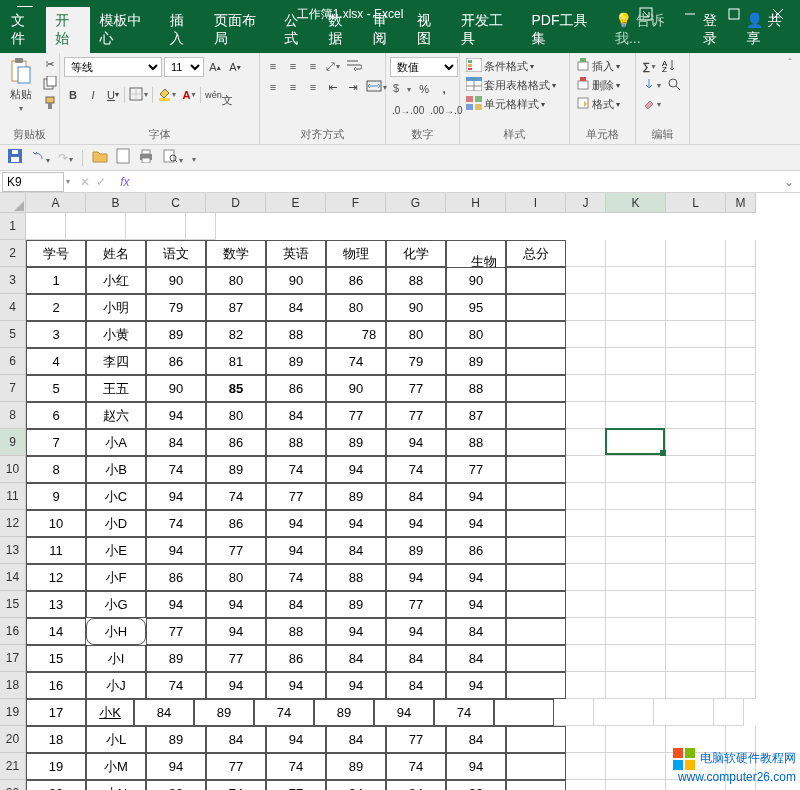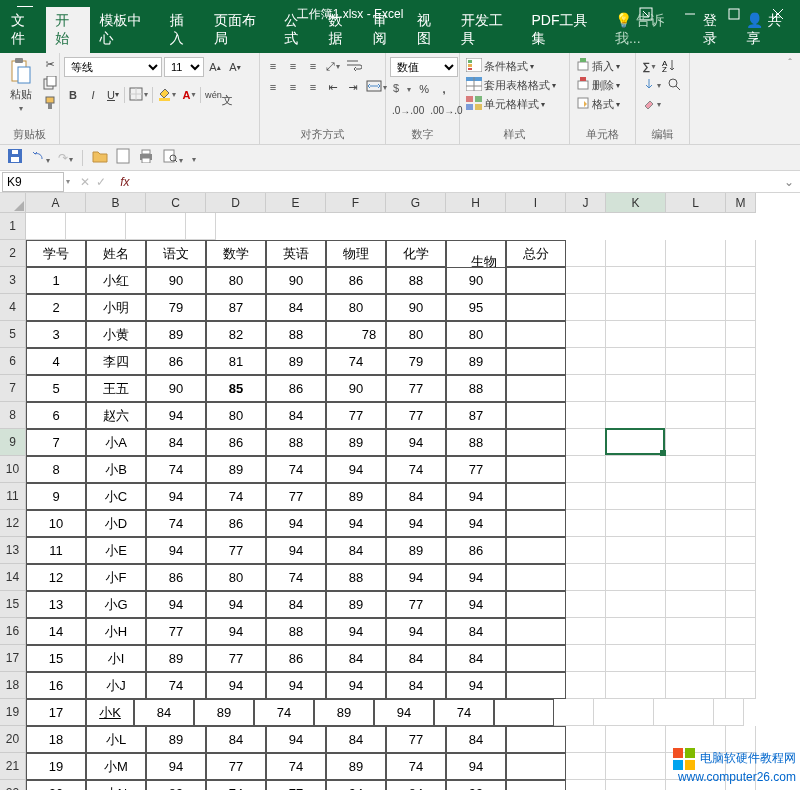--- a/index.html
+++ b/index.html
@@ -29,21 +29,21 @@
 .dd::after { content: "▾"; font-size: 8px; margin-left: 1px; color: #666; }
 select.rib, input.rib { height: 20px; border: 1px solid #c0c0c0; background: #fff; font-size: 11px; padding: 0 2px; }
 .tellme { flex: 1; padding: 4px 8px; display: flex; align-items: flex-start; }
 
 .qat { height: 26px; background: #f1f1f1; border-bottom: 1px solid #d4d4d4; display: flex; align-items: center; padding: 0 4px; gap: 2px; }
 .qat .sep { width: 1px; height: 16px; background: #ccc; margin: 0 4px; }
 .qat .q { padding: 2px 3px; cursor: pointer; }
 
 .fmlbar { height: 22px; background: #fff; border-bottom: 1px solid #d4d4d4; display: flex; align-items: center; }
 .namebox { width: 62px; height: 20px; border: 1px solid #c0c0c0; margin-left: 2px; padding: 0 4px; font-size: 12px; }
-.fmlbar .fx { padding: 0 6px; color: #7f1d1d; font-style: italic; }
+.fmlbar .fx { padding: 0 6px; color: #8b5cf6; font-style: italic; }
 .fmlbar .btns { display: flex; align-items: center; gap: 6px; padding: 0 8px; color: #bbb; }
 .fmlbar input.fml { flex: 1; border: none; height: 20px; padding: 0 4px; font-size: 12px; }
 
 .gridwrap { position: absolute; top: 193px; left: 0; right: 0; bottom: 0; background: #fff; overflow: hidden; }
 .chdr { display: flex; height: 20px; }
 .corner { width: 26px; height: 20px; background: #e6e6e6; border-right: 1px solid #ccc; border-bottom: 1px solid #ccc; display:flex; align-items:flex-end; justify-content:flex-end; }
 .corner::after { content:''; width:0; height:0; border-left:10px solid transparent; border-bottom:10px solid #b0b0b0; margin:1px; }
 .ch { background: #e6e6e6; border-right: 1px solid #ccc; border-bottom: 1px solid #ccc; text-align: center; font-size: 12px; color: #333; line-height: 20px; }
 .ch.sel { background: #d3e2d7; }
 .rows { display: flex; flex-direction: column; }
@@ -192,20 +192,21 @@
                 <rect x="2" y="11" width="11" height="3" fill="#ffd040"></rect>
               </svg></span>
           </span>
         <span class="ribbtn dd">
             <span><b style="color:#c00">A</b></span>
           </span>
         <span style="width:1px;height:16px;background:#ccc"></span>
         <span class="ribbtn"><sup>wén</sup><br>文</span>
       </div>
     </div>
+    <div class="label">字体</div>
   </div>
 
   <div class="rgroup" style="width:126px">
     <div class="body col" style="gap:3px;padding-top:2px">
       <div class="row">
         <span class="ribbtn">≡</span>
         <span class="ribbtn">≡</span>
         <span class="ribbtn">≡</span>
         <span class="ribbtn dd">
             <span>⤢</span>
@@ -656,21 +657,21 @@
         <div class="cell b" style="width: 60px; height: 27px;">94</div>
         <div class="cell b" style="width: 60px; height: 27px;"></div>
         <div class="cell" style="width: 40px; height: 27px;"></div>
         <div class="cell" style="width: 60px; height: 27px;"></div>
         <div class="cell" style="width: 60px; height: 27px;"></div>
         <div class="cell" style="width: 30px; height: 27px;"></div>
       </div>
       <div class="rw" style="height: 27px;">
         <div class="rh">16</div>
         <div class="cell b" style="width: 60px; height: 27px;">14</div>
-        <div class="cell b" style="width: 60px; height: 27px;">小H</div>
+        <div class="cell b" style="width: 60px; height: 27px; border-radius: 8px;">小H</div>
         <div class="cell b" style="width: 60px; height: 27px;">77</div>
         <div class="cell b" style="width: 60px; height: 27px;">94</div>
         <div class="cell b" style="width: 60px; height: 27px;">88</div>
         <div class="cell b" style="width: 60px; height: 27px;">94</div>
         <div class="cell b" style="width: 60px; height: 27px;">94</div>
         <div class="cell b" style="width: 60px; height: 27px;">84</div>
         <div class="cell b" style="width: 60px; height: 27px;"></div>
         <div class="cell" style="width: 40px; height: 27px;"></div>
         <div class="cell" style="width: 60px; height: 27px;"></div>
         <div class="cell" style="width: 60px; height: 27px;"></div>

